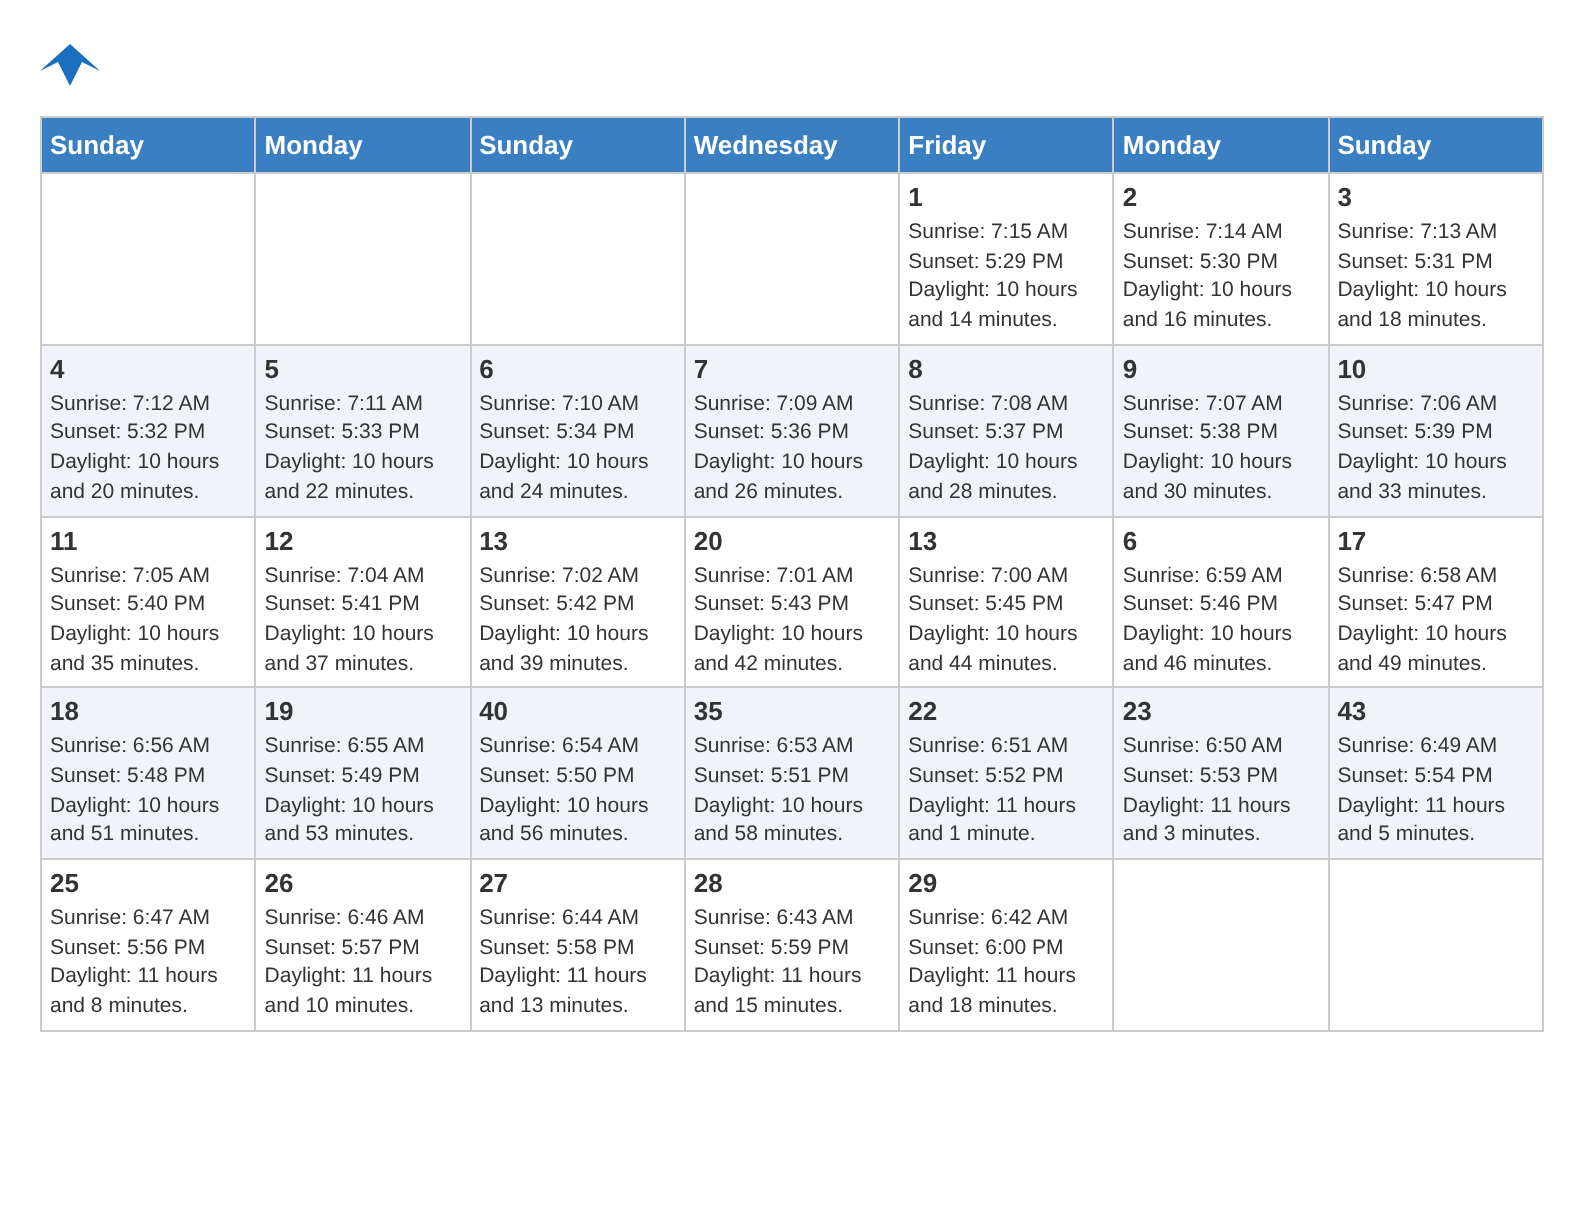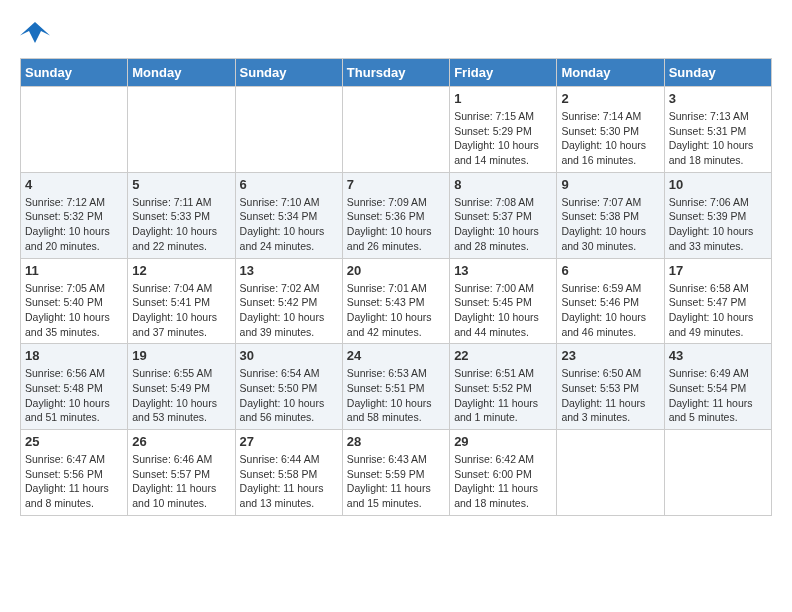--- a/index.html
+++ b/index.html
@@ -108,21 +108,21 @@
     <div class="location"></div>
   </div>
 </div>
 
 <table>
   <thead>
     <tr>
     <th>Sunday</th>
         <th>Monday</th>
         <th>Sunday</th>
-        <th>Thursday</th>
+        <th>Wednesday</th>
         <th>Friday</th>
         <th>Monday</th>
         <th>Sunday</th>
       </tr>
   </thead>
   <tbody id="calendar-body">
   <tr>
         <td class="empty"></td>
         <td class="empty"></td>
         <td class="empty"></td>
@@ -203,25 +203,25 @@
       <tr>
         <td>
           <span class="day-num">18</span>
           <div class="day-info">Sunrise: 6:56 AM<br>Sunset: 5:48 PM<br>Daylight: 10 hours<br>and 51 minutes.</div>
         </td>
         <td>
           <span class="day-num">19</span>
           <div class="day-info">Sunrise: 6:55 AM<br>Sunset: 5:49 PM<br>Daylight: 10 hours<br>and 53 minutes.</div>
         </td>
         <td>
-          <span class="day-num">30</span>
+          <span class="day-num">40</span>
           <div class="day-info">Sunrise: 6:54 AM<br>Sunset: 5:50 PM<br>Daylight: 10 hours<br>and 56 minutes.</div>
         </td>
         <td>
-          <span class="day-num">24</span>
+          <span class="day-num">35</span>
           <div class="day-info">Sunrise: 6:53 AM<br>Sunset: 5:51 PM<br>Daylight: 10 hours<br>and 58 minutes.</div>
         </td>
         <td>
           <span class="day-num">22</span>
           <div class="day-info">Sunrise: 6:51 AM<br>Sunset: 5:52 PM<br>Daylight: 11 hours<br>and 1 minute.</div>
         </td>
         <td>
           <span class="day-num">23</span>
           <div class="day-info">Sunrise: 6:50 AM<br>Sunset: 5:53 PM<br>Daylight: 11 hours<br>and 3 minutes.</div>
         </td>

